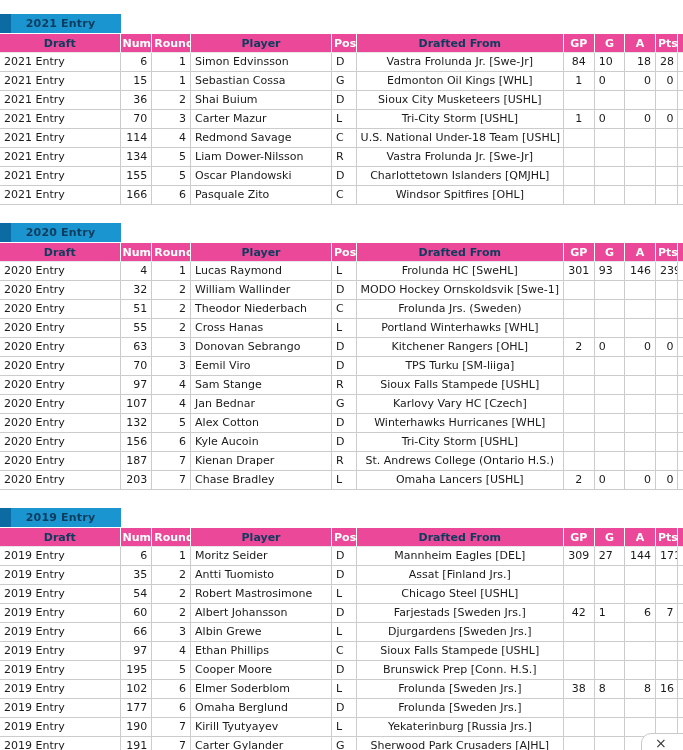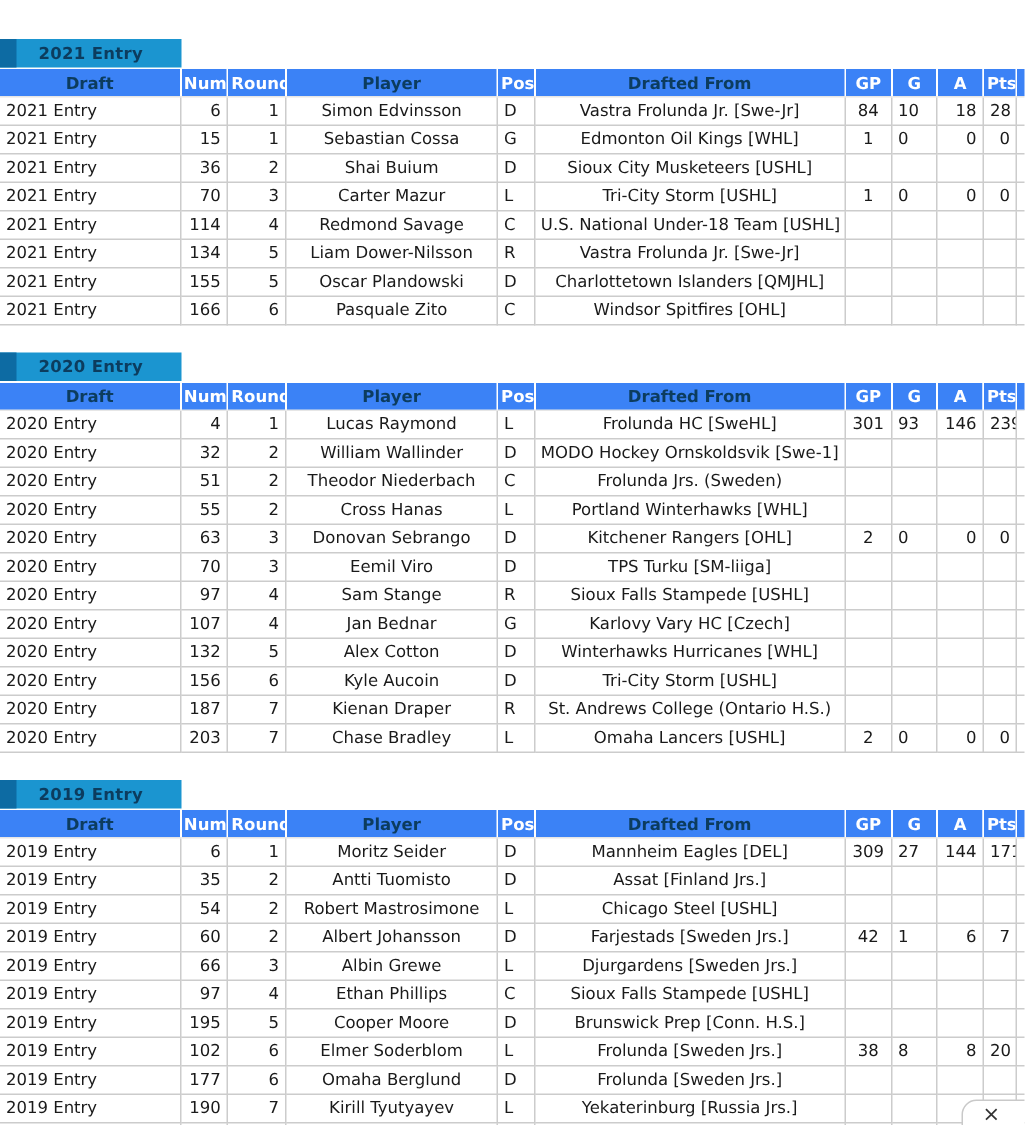--- a/index.html
+++ b/index.html
@@ -9,21 +9,21 @@
     width: 683px;
     height: 750px;
     overflow: hidden;
     font-family: "DejaVu Sans", "Liberation Sans", sans-serif;
   }
   .page {
     position: relative;
     width: 683px;
     height: 750px;
     overflow: hidden;
-    padding-top: 26px;
+    padding-top: 14px;
     box-sizing: border-box;
   }
   .section { margin: 0 0 18px 0; }
   .year-tab {
     width: 121px;
     height: 19px;
     background: #1b95d0;
     position: relative;
     margin-bottom: 1px;
     display: flex;
@@ -42,21 +42,21 @@
     color: #0c3c5e;
     letter-spacing: 0.2px;
   }
   table.draft {
     border-collapse: collapse;
     table-layout: fixed;
     width: 702px;
     font-size: 11px;
   }
   table.draft th {
-    background: #3b82f6;
+    background: #ec4899;
     color: #ffffff;
     font-weight: bold;
     height: 18px;
     padding: 0 2px;
     text-align: center;
     border-right: 1px solid #ffffff;
     border-bottom: 1px solid #e6e6e6;
     overflow: hidden;
     white-space: nowrap;
   }
@@ -69,21 +69,21 @@
     background: #ffffff;
     overflow: hidden;
     white-space: nowrap;
     line-height: 18px;
   }
   table.draft tr td:first-child { border-left: none; }
   
   .c0 { width: 113px; text-align: left; }
   .c1 { width: 26px;  text-align: right; padding-right: 6px; }
   .c2 { width: 33px;  text-align: right; padding-right: 6px; }
-  .c3 { width: 133px; text-align: center; }
+  .c3 { width: 133px; text-align: left; }
   .c4 { width: 19px;  text-align: left; }
   .c5 { width: 198px; text-align: center; }
   .c6 { width: 25px;  text-align: center; padding-right: 5px; }
   .c7 { width: 25px;  text-align: left; padding-right: 5px; }
   .c8 { width: 25px;  text-align: right; padding-right: 5px; }
   .c9 { width: 17px;  text-align: right; padding-right: 4px; }
   .c10 { width: 18px; }
   .close-btn {
     position: absolute;
     left: 641px;
@@ -537,21 +537,21 @@
           <tr>
             <td class="c0">2019 Entry</td>
             <td class="c1">102</td>
             <td class="c2">6</td>
             <td class="c3">Elmer Soderblom</td>
             <td class="c4">L</td>
             <td class="c5">Frolunda [Sweden Jrs.]</td>
             <td class="c6">38</td>
             <td class="c7">8</td>
             <td class="c8">8</td>
-            <td class="c9">20</td>
+            <td class="c9">16</td>
             <td class="c10"></td>
           </tr>
           <tr>
             <td class="c0">2019 Entry</td>
             <td class="c1">177</td>
             <td class="c2">6</td>
             <td class="c3">Omaha Berglund</td>
             <td class="c4">D</td>
             <td class="c5">Frolunda [Sweden Jrs.]</td>
             <td class="c6"></td>

